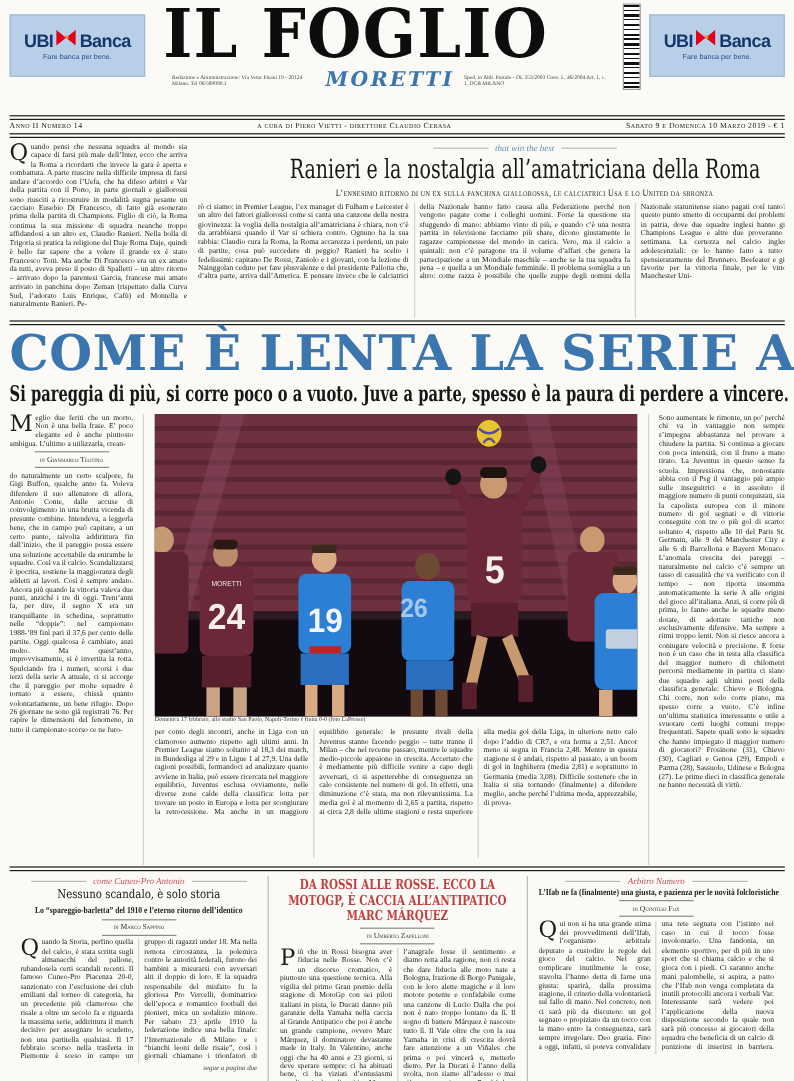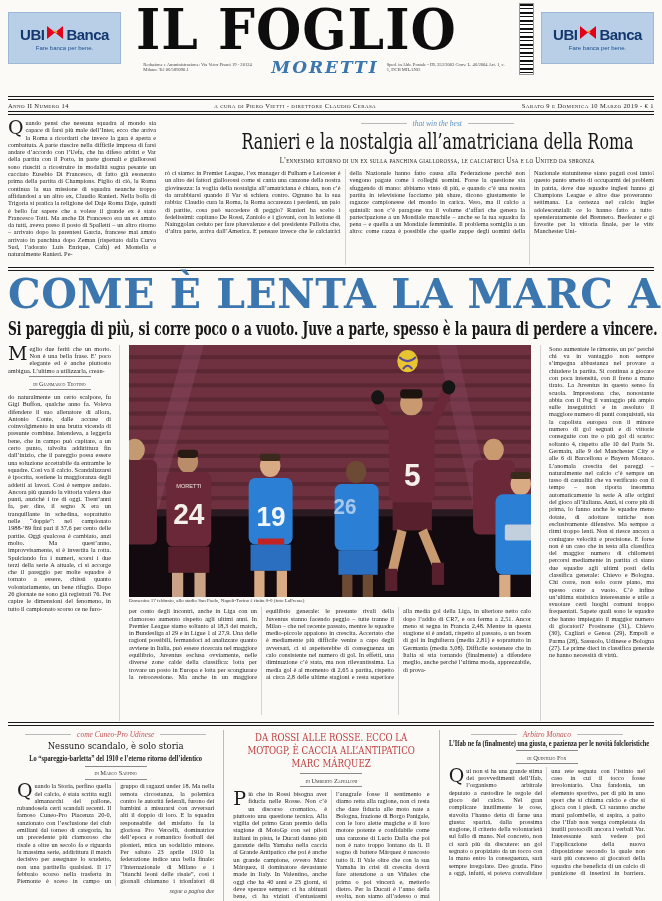--- a/index.html
+++ b/index.html
@@ -84,21 +84,21 @@
   .vsep-r { border-right:1px solid #d2d2d2; padding-right:8px; }
   #photo-wrap { width:100%; }
   #photo-wrap svg { display:block; width:100%; height:252px; background:#1c1016; }
   .caption { font-size:5px; color:#333; margin:1.5px 0 4px; text-align:left; }
   
   #bottom { display:grid; grid-template-columns:1fr 1fr 1fr; gap:0; padding-top:4px; height:188px; overflow:hidden; }
   .b-art { padding:0 9px; overflow:hidden; }
   .b-art + .b-art { border-left:1px solid #bbb; }
   .b-head { font-family:"DejaVu Serif", serif; font-size:10px; text-align:center;
     white-space:nowrap; line-height:1.05; margin:2px 0 3px; }
-  .b-head-red { font-family:"DejaVu Serif", serif; font-weight:normal; font-size:11.5px;
+  .b-head-red { font-family:"DejaVu Serif", serif; font-weight:bold; font-size:11.5px;
     color:#c04040; text-align:center; line-height:1.15; margin:1px 0 3px; }
   .b-sub { font-size:7.5px; font-style:normal; text-align:center; white-space:nowrap; color:#222; margin-bottom:2px;font-weight:bold; }
 </style>
 </head>
 <body>
 
 <div id="page">
 
   <div id="header">
     <div class="ad ad-left">
@@ -161,21 +161,21 @@
       <div class="subhead">
           <span class="condense c85">L’ennesimo ritorno di un ex sulla panchina giallorossa, le calciatrici Usa e lo United da sbronza</span>
         </div>
       <div class="tiny cols3" style="height:96px; overflow:hidden;">rò ci siamo: in Premier League, l’ex manager di Fulham e Leicester è un altro dei fattori giallorossi come si canta una canzone della nostra giovinezza: la voglia della nostalgia all’amatriciana è chiara, non c’è da arrabbiarsi quando il Var si schiera contro. Ognuno ha la sua rabbia: Claudio cura la Roma, la Roma accarezza i perdenti, un paio di partite, cosa può succedere di peggio? Ranieri ha scelto i fedelissimi: capitano De Rossi, Zaniolo e i giovani, con la lezione di Nainggolan ceduto per fare plusvalenze e del presidente Pallotta che, d’altra parte, arriva dall’America. E pensare invece che le calciatrici della Nazionale hanno fatto causa alla Federazione perché non vengono pagate come i colleghi uomini. Forse la questione sta sfuggendo di mano: abbiamo vinto di più, e quando c’è una nostra partita in televisione facciamo più share, dicono giustamente le ragazze campionesse del mondo in carica. Vero, ma il calcio a quintali: non c’è paragone tra il volume d’affari che genera la partecipazione a un Mondiale maschile – anche se la tua squadra fa pena – e quella a un Mondiale femminile. Il problema somiglia a un altro: come razza è possibile che quelle zuppe degli uomini della Nazionale statunitense siano pagati così tanto? Mi perdonerete se a questo punto smetto di occuparmi dei problemi delle colonie e torno in patria, dove due squadre inglesi hanno già passato il turno di Champions League e altre due proveranno a farlo la prossima settimana. La certezza nel calcio inglese sono gli amori adolescenziali: ce lo hanno fatto a tutto per noi nel calcio spensieratamente del Brennero. Beefeater e gin quando il Pub Gun favorite per la vittoria finale, per le vittorie di Tottenham e Manchester Uni-</div>
     </div>
 
   </div>
 
   <div class="hr2"></div>
   <div id="main-head">
-    <h2>COME È LENTA LA MARC A</h2>
+    <h2>COME È LENTA LA SERIE A</h2>
     <div id="main-sub">
         <span class="condense c68">Si pareggia di più, si corre poco o a vuoto. Juve a parte, spesso è la paura di perdere a vincere. Numeri</span>
       </div>
   </div>
 
   <div id="main-body">
     <div class="vsep-r">
       <div class="tiny dropcap">Meglio due feriti che un morto. Non è una bella frase. E’ poco elegante ed è anche piuttosto ambigua. L’ultimo a utilizzarla, crean-</div>
       <div class="mini-rule"></div>
       <div class="byline">di Gianmarco Teotino</div>
@@ -266,21 +266,21 @@
 
     <div class="vsep-l">
       <div class="tiny" style="height:376px; overflow:hidden;">Sono aumentate le rimonte, un po’ perché chi va in vantaggio non sempre s’impegna abbastanza nel provare a chiudere la partita. Si continua a giocare con poca intensità, con il freno a mano tirato. La Juventus in questo senso fa scuola. Impressiona che, nonostante abbia con il Psg il vantaggio più ampio sulle inseguitrici e in assoluto il maggiore numero di punti conquistati, sia la capolista europea con il minore numero di gol segnati e di vittorie conseguite con tre o più gol di scarto: soltanto 4, rispetto alle 10 del Paris St. Germain, alle 9 del Manchester City e alle 6 di Barcellona e Bayern Monaco. L’anomala crescita dei pareggi – naturalmente nel calcio c’è sempre un tasso di casualità che va verificato con il tempo – non riporta insomma automaticamente la serie A alle origini del gioco all’italiana. Anzi, si corre più di prima, lo fanno anche le squadre meno dotate, di adottare tattiche non esclusivamente difensive. Ma sempre a ritmi troppo lenti. Non si riesce ancora a coniugare velocità e precisione. E forse non è un caso che in testa alla classifica del maggior numero di chilometri percorsi mediamente in partita ci siano due squadre agli ultimi posti della classifica generale: Chievo e Bologna. Chi corre, non solo corre piano, ma spesso corre a vuoto. C’è infine un’ultima statistica interessante e utile a svuotare certi luoghi comuni troppo frequentati. Sapete quali sono le squadre che hanno impiegato il maggior numero di giocatori? Frosinone (31), Chievo (30), Cagliari e Genoa (29), Empoli e Parma (28), Sassuolo, Udinese e Bologna (27). Le prime dieci in classifica generale ne hanno necessità di virtù.</div>
     </div>
   </div>
 
   <div class="hr2"></div>
   <div id="bottom">
 
     <div class="b-art">
-      <div class="kicker red">come Cuneo-Pro Udinese</div>
+      <div class="kicker red">come Cuneo-Pro Antonio</div>
       <div class="b-head">
           <span class="condense c85">Nessuno scandalo, è solo storia</span>
         </div>
       <div class="b-sub">
           <span class="condense c85">Lo “spareggio-barletta” del 1910 e l’eterno ritorno dell’identico</span>
         </div>
       <div class="mini-rule"></div>
       <div class="byline">di Marco Sappino</div>
       <div class="mini-rule"></div>
       <div class="tiny cols2 dropcap" style="height:104px; overflow:hidden;">Quando la Storia, perfino quella del calcio, è stata scritta sugli almanacchi del pallone, rubandosela certi scandali recenti. Il famoso Cuneo-Pro Piacenza 20-0, sanzionato con l’esclusione dei club emiliani dal torneo di categoria, ha un precedente più clamoroso che risale a oltre un secolo fa e riguarda la massima serie, addirittura il match decisivo per assegnare lo scudetto, non una partitella qualsiasi. Il 17 febbraio scorso nella trasferta in Piemonte è sceso in campo un gruppo di ragazzi under 18. Ma nella remota circostanza, la polemica contro le autorità federali, furono dei bambini a misurarsi con avversari alti il doppio di loro. E la squadra responsabile del misfatto fu la gloriosa Pro Vercelli, dominatrice dell’epoca e romantico football dei pionieri, mica un sodalizio minore. Per sabato 23 aprile 1910 la federazione indice una bella finale: l’Internazionale di Milano e i “bianchi leoni delle risaie”, così i giornali chiamano i trionfatori di cinque degli ultimi sei campionati. Pro Vercelli e Inter sono arrivate sul traguardo a pari punti: 25. Non ci sono altri criteri per far prevalere l’una o l’altra, se non affidare il verdetto finale a una sfida senza appelli.</div>
@@ -292,21 +292,21 @@
           <span class="condense c75">DA ROSSI ALLE ROSSE. ECCO LA MOTOGP, È CACCIA ALL’ANTIPATICO MARC MÁRQUEZ</span>
         </div>
       <div class="mini-rule"></div>
       <div class="byline">di Umberto Zapelloni</div>
       <div class="mini-rule"></div>
       <div class="tiny cols2 dropcap" style="height:122px; overflow:hidden;">Più che in Rossi bisogna aver fiducia nelle Rosse. Non c’è un discorso cromatico, è piuttosto una questione tecnica. Alla vigilia del primo Gran premio della stagione di MotoGp con sei piloti italiani in pista, le Ducati danno più garanzie della Yamaha nella caccia al Grande Antipatico che poi è anche un grande campione, ovvero Marc Márquez, il dominatore devastante made in Italy. In Valentino, anche oggi che ha 40 anni e 23 giorni, si deve sperare sempre: ci ha abituati bene, ci ha viziati d’entusiasmi grandi, ci ha divertiti. Ma se l’anagrafe fosse il sentimento e diamo retta alla ragione, non ci resta che dare fiducia alle moto nate a Bologna, frazione di Borgo Panigale, con le loro alette magiche e il loro motore potente e confidabile come una canzone di Lucio Dalla che poi non è nato troppo lontano da lì. Il sogno di battere Márquez è nascosto tutto lì. Il Vale oltre che con la sua Yamaha in crisi di crescita dovrà fare attenzione a un Viñales che prima o poi vincerà e, metterlo dietro. Per la Ducati è l’anno della svolta, non siamo all’adesso o mai più, ma poco ci manca. Perché dopo averci provato con Vale e ripetersi con Lorenzo, non resta che convincersi come sia proprio Andrea Dovizioso, la normalità fatta campione, l’uomo giusto per la grande impresa. Finora riuscita solo a Stoner nell’ormai lontano 2007, lo stesso anno dell’ultimo Mondiale prima dell’era Rossa, quella con quattro ruote. Se la Honda schiera la sua coppia dei sogni, il dream team alla Senna-Prost, simile proprio agli anni in cui la McLaren motorizzata Honda, la Ducati ci prova con la strana coppia Dovizioso-Petrucci, il campione che vorrebbe avere lo stesso colore dell’asfalto per mimetizzarsi e quello che è ancora un progetto, come un marchietto di ambizione, con di fianco il progettino per costruire una cosa.</div>
 
     </div>
 
     <div class="b-art">
-      <div class="kicker red">Arbitro Monaco</div>
+      <div class="kicker red">Arbitro Numero</div>
       <div class="b-sub">
           <span class="condense c85">L’Ifab ne fa (finalmente) una giusta, e pazienza per le novità folcloristiche</span>
         </div>
       <div class="mini-rule"></div>
       <div class="byline">di Quintilio Fox</div>
       <div class="mini-rule"></div>
       <div class="tiny cols2 dropcap" style="height:112px; overflow:hidden;">Qui non si ha una grande stima dei provvedimenti dell’Ifab, l’organismo arbitrale deputato a custodire le regole del gioco del calcio. Nel gran complicare inutilmente le cose, stavolta l’hanno detta di farne una giusta: sparirà, dalla prossima stagione, il criterio della volontarietà sul fallo di mano. Nel concreto, non ci sarà più da discutere: un gol segnato o propiziato da un tocco con la mano entro la conseguenza, sarà sempre irregolare. Deo grazia. Fino a oggi, infatti, si poteva convalidare una rete segnata con l’istinto nel caso in cui il tocco fosse involontario. Una fandonia, un elemento sportivo, per di più in uno sport che si chiama calcio e che si gioca con i piedi. Ci saranno anche mani palombelle, si aspira, a patto che l’Ifab non venga completata da inutili protocolli ancora i verbali Var. Interessante sarà vedere poi l’applicazione della nuova disposizione secondo la quale non sarà più concesso ai giocatori della squadra che beneficia di un calcio di punizione di inserirsi in barriera. Anche qui, si evita la pratica, passando gli istinti truffaldini dei giocatori che riuscivano a infilarsi lì per disturbare l’avversario. “Funzionerà”, vedremo. Per quest’anno, dunque, potranno sopravvivere altri due provvedimenti, un po’ folcloristici, dettati dall’Ifab: il cartellino rosso da mostrare agli allenatori troppo irritabili, e quello che impone al portiere di tenere sulla linea di porta un solo piede anziché due.</div>
     </div>
 
   </div>

